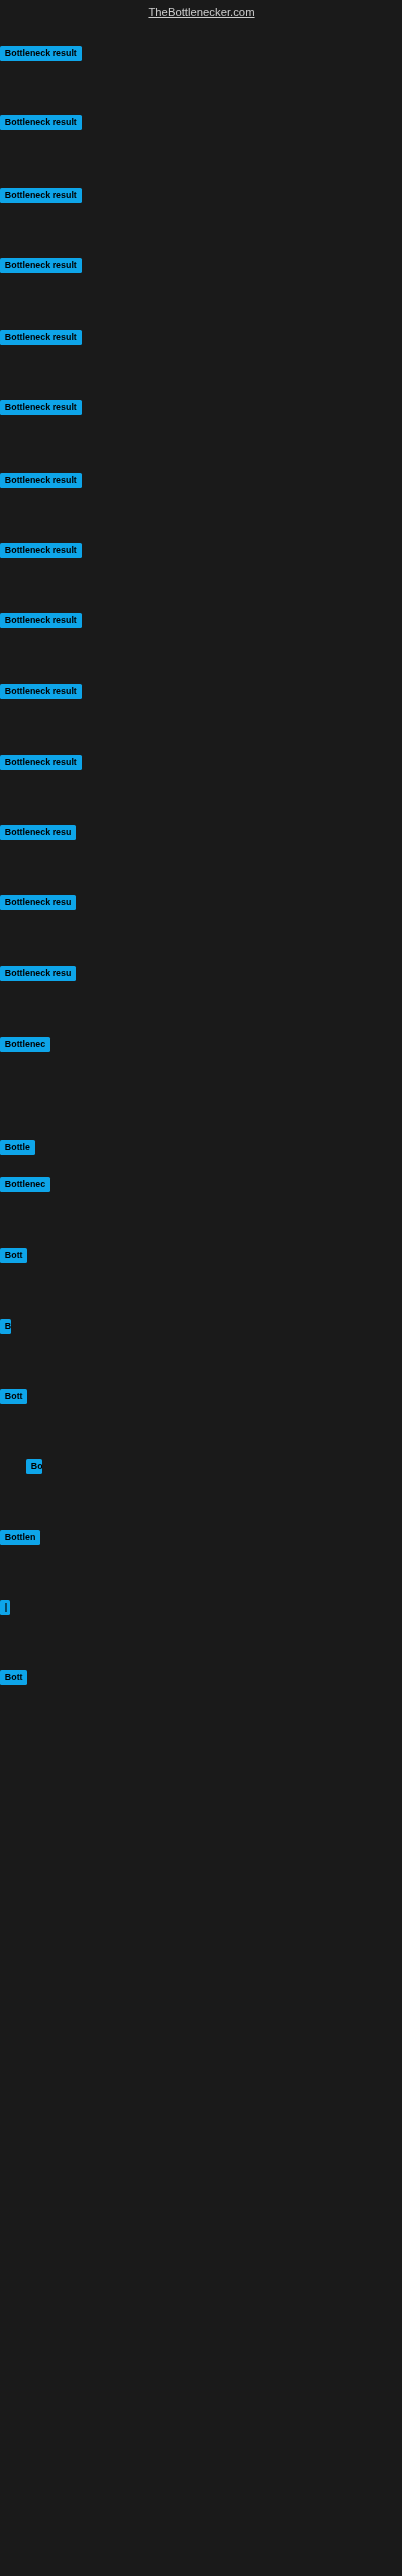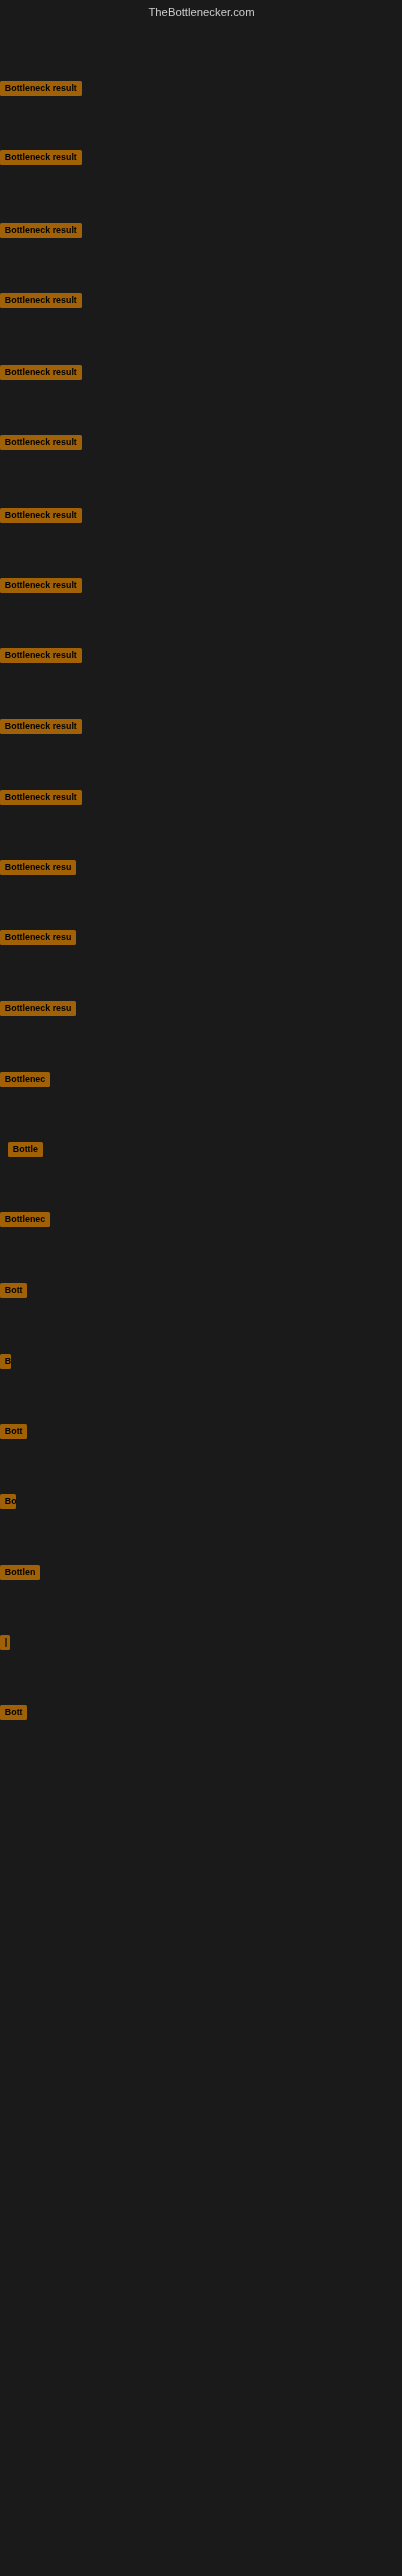--- a/index.html
+++ b/index.html
@@ -18,33 +18,33 @@
 
     .site-title {
       text-align: center;
       color: #cccccc;
       font-size: 11.3px;
       padding: 6.4px 0;
       position: absolute;
       top: 0;
       left: 0;
       right: 0;
+      text-decoration: underline;
     }
 
     .bottleneck-badge {
-      background-color: #a16207;
+      background-color: #0ea5e9;
       color: #000000;
       font-size: 8.9px;
       font-weight: bold;
       padding: 2.4px 4.8px;
       border-radius: 1.6px;
       display: inline-block;
       white-space: nowrap;
       overflow: hidden;
-      margin-top: 35px;
     }
 
     .badge-container {
       position: absolute;
       left: 0;
     }
   </style>
 </head>
 <body>
 
@@ -59,23 +59,23 @@
     <div class="badge-container" style="top: 400px; max-width: 103px;"><span class="bottleneck-badge" style="max-width: 95px;">Bottleneck result</span></div>
     <div class="badge-container" style="top: 473px; max-width: 105px;"><span class="bottleneck-badge" style="max-width: 97px;">Bottleneck result</span></div>
     <div class="badge-container" style="top: 543px; max-width: 103px;"><span class="bottleneck-badge" style="max-width: 95px;">Bottleneck result</span></div>
     <div class="badge-container" style="top: 613px; max-width: 101px;"><span class="bottleneck-badge" style="max-width: 93px;">Bottleneck result</span></div>
     <div class="badge-container" style="top: 684px; max-width: 105px;"><span class="bottleneck-badge" style="max-width: 97px;">Bottleneck result</span></div>
     <div class="badge-container" style="top: 755px; max-width: 105px;"><span class="bottleneck-badge" style="max-width: 97px;">Bottleneck result</span></div>
     <div class="badge-container" style="top: 825px; max-width: 92px;"><span class="bottleneck-badge" style="max-width: 84px;">Bottleneck resu</span></div>
     <div class="badge-container" style="top: 895px; max-width: 89px;"><span class="bottleneck-badge" style="max-width: 81px;">Bottleneck resu</span></div>
     <div class="badge-container" style="top: 966px; max-width: 85px;"><span class="bottleneck-badge" style="max-width: 77px;">Bottleneck resu</span></div>
     <div class="badge-container" style="top: 1037px; max-width: 66px;"><span class="bottleneck-badge" style="max-width: 58px;">Bottlenec</span></div>
-    <div class="badge-container" style="top: 1107px; max-width: 43px; padding-left: 8px;"><span class="bottleneck-badge" style="max-width: 35px;">Bottle</span></div>
+    <div class="badge-container" style="top: 1140px; max-width: 43px;"><span class="bottleneck-badge" style="max-width: 35px;">Bottle</span></div>
     <div class="badge-container" style="top: 1177px; max-width: 61px;"><span class="bottleneck-badge" style="max-width: 53px; text-align: center;">Bottlenec</span></div>
     <div class="badge-container" style="top: 1248px; max-width: 35px;"><span class="bottleneck-badge" style="max-width: 27px;">Bott</span></div>
     <div class="badge-container" style="top: 1319px; max-width: 19.3px;"><span class="bottleneck-badge" style="max-width: 11.3px;">B</span></div>
     <div class="badge-container" style="top: 1389px; max-width: 35px;"><span class="bottleneck-badge" style="max-width: 27px;">Bott</span></div>
-    <div class="badge-container" style="top: 1459px; max-width: 24px;"><span class="bottleneck-badge" style="max-width: 16px;">Bo</span></div>
+    <div class="badge-container" style="top: 1459px; max-width: 24px; padding-left: 26px;"><span class="bottleneck-badge" style="max-width: 16px;">Bo</span></div>
     <div class="badge-container" style="top: 1530px; max-width: 50px; text-align: center;"><span class="bottleneck-badge" style="max-width: 42px;">Bottlen</span></div>
     <div class="badge-container" style="top: 1600px; max-width: 14.5px;"><span class="bottleneck-badge" style="max-width: 6.4px;">|</span></div>
     <div class="badge-container" style="top: 1670px; max-width: 35px;"><span class="bottleneck-badge" style="max-width: 27px;">Bott</span></div>
   </div>
 
 
 </body></html>

